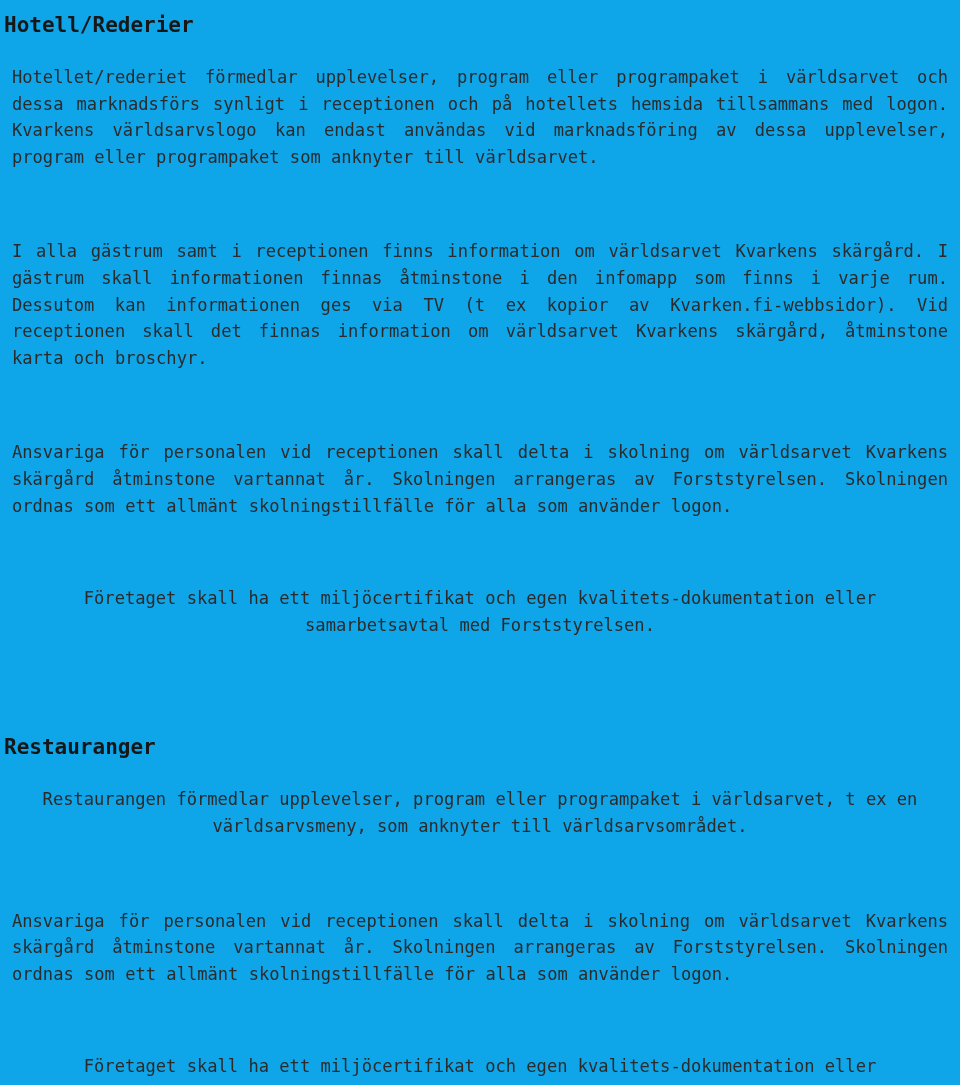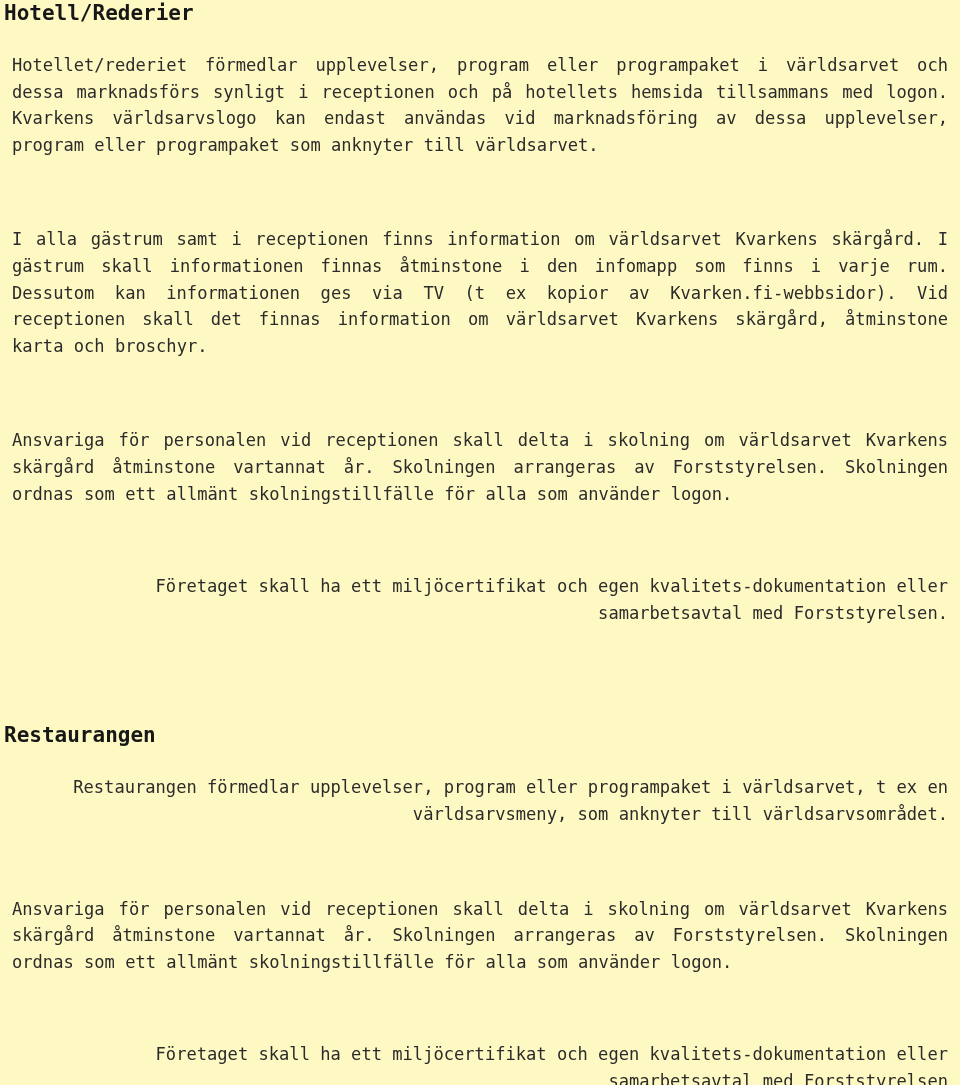--- a/index.html
+++ b/index.html
@@ -11,23 +11,23 @@
     width: 960px;
     height: 1085px;
     overflow: hidden;
     font-family: "DejaVu Sans Mono", monospace;
     color: #231f20;
   }
   .page {
     position: relative;
     width: 960px;
     height: 1085px;
-    background: #fef9c3;
+    background: #0ea5e9;
     box-sizing: border-box;
-    padding: 0 4px 0 4px;
+    padding: 12px 4px 0 4px;
   }
   .doc-heading {
     font-family: "DejaVu Sans Mono", monospace;
     font-weight: bold;
     font-size: 21px;
     line-height: 26px;
     letter-spacing: 0px;
     color: #171717;
     margin: 0;
     white-space: pre;
@@ -38,21 +38,21 @@
     line-height: 26.6px;
     color: #2b2b2b;
     margin: 8px;
     text-align: justify;
     text-justify: inter-word;
     white-space: normal;
     -webkit-hyphens: none;
     hyphens: none;
   }
   .para.flush {
-    text-align: right;
+    text-align: center;
   }
   
   .gap-heading-to-para { height: 18px; }
   .gap-para-to-para    { height: 52px; }
   .gap-para-to-heading { height: 88px; }
   .gap-small           { height: 50px; }
 </style>
 </head>
 <body>
 
@@ -77,21 +77,21 @@
     <div class="gap-small"></div>
 
     <p class="para flush">Företaget skall ha ett miljöcertifikat och egen kvalitets-dokumentation eller samarbetsavtal med Forststyrelsen.</p>
 
   </div>
 
   <div class="gap-para-to-heading"></div>
 
   <div>
 
-    <h2 class="doc-heading">Restaurangen</h2>
+    <h2 class="doc-heading">Restauranger</h2>
 
     <div class="gap-heading-to-para"></div>
 
     <p class="para flush">Restaurangen förmedlar upplevelser, program eller programpaket i världsarvet, t ex en världsarvsmeny, som anknyter till världsarvsområdet.</p>
 
     <div class="gap-para-to-para"></div>
 
     <p class="para">Ansvariga för personalen vid receptionen skall delta i skolning om världsarvet Kvarkens skärgård åtminstone vartannat år. Skolningen arrangeras av Forststyrelsen. Skolningen ordnas som ett allmänt skolningstillfälle för alla som använder logon.</p>
 
     <div class="gap-small"></div>

